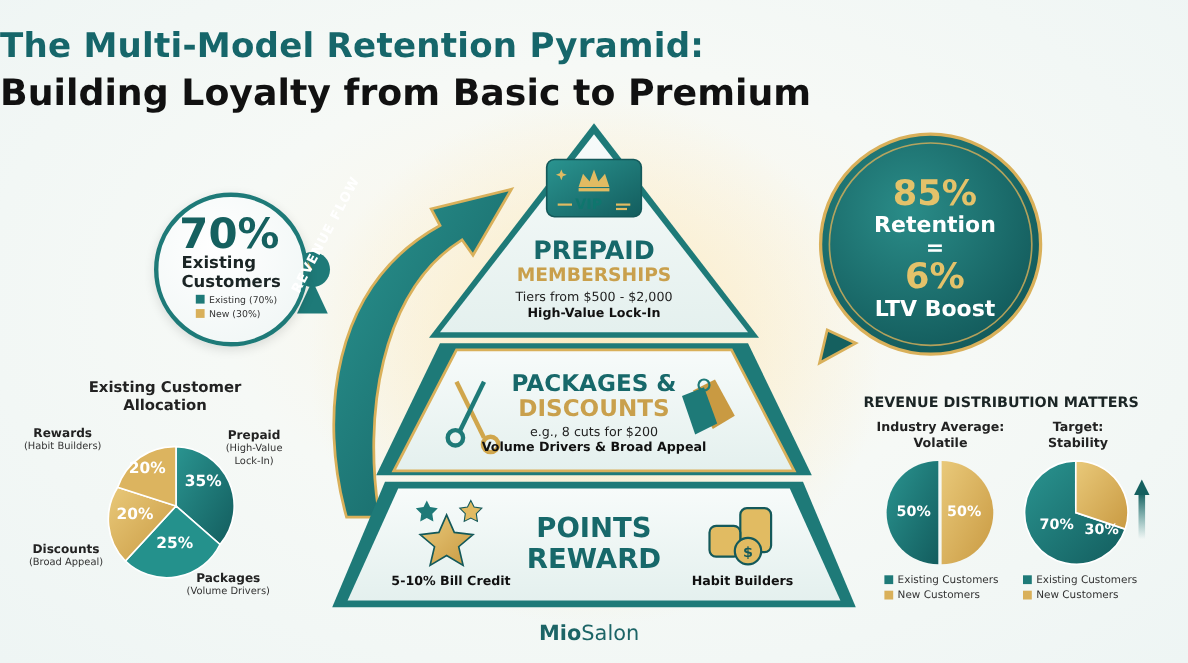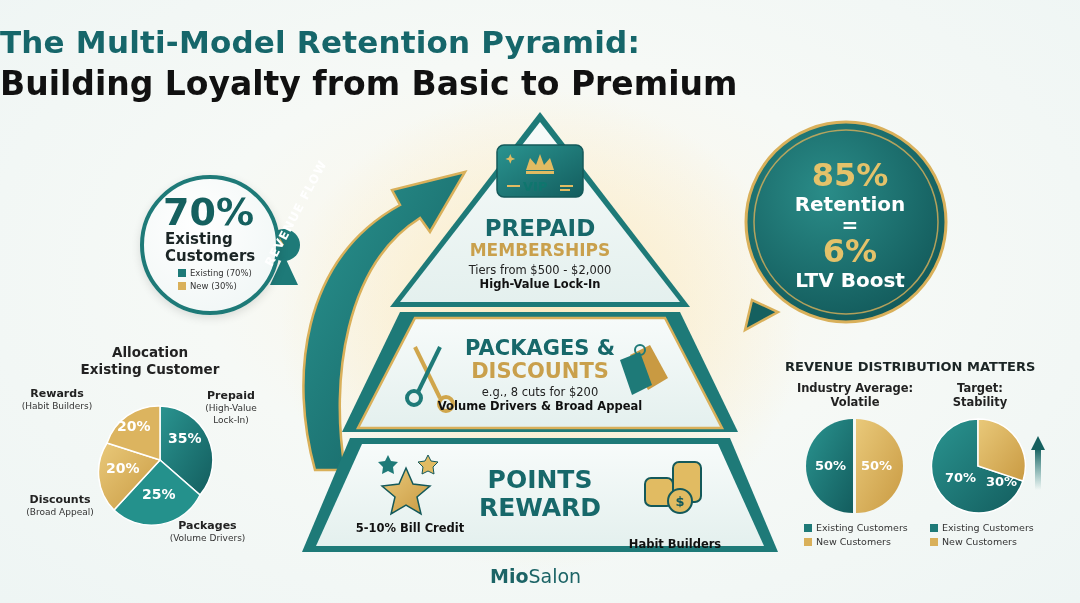--- a/index.html
+++ b/index.html
@@ -203,33 +203,33 @@
   <div class="t-gold" style="font-size:21px;line-height:23px;">DISCOUNTS</div>
   <div class="t-small" style="margin-top:2px;">e.g., 8 cuts for $200</div>
   <div class="t-smallb">Volume Drivers &amp; Broad Appeal</div>
 </div>
 
 <div class="abs tier-text" style="left:450px;top:466px;width:180px;">
   <div class="t-teal" style="font-size:25px;line-height:28px;">POINTS</div>
   <div class="t-teal" style="font-size:25px;line-height:28px;">REWARD</div>
 </div>
 <div class="abs t-smallb" style="left:355px;top:521px;width:110px;text-align:center;">5-10% Bill Credit</div>
-<div class="abs t-smallb" style="left:620px;top:521px;width:110px;text-align:center;margin-top:16px;">Habit Builders</div>
+<div class="abs t-smallb" style="left:620px;top:521px;width:110px;text-align:center;">Habit Builders</div>
 
 <div class="abs bubble-text">
   <div class="b-gold">85%</div>
   <div class="b-white">Retention</div>
   <div class="b-white" style="line-height:18px;">=</div>
   <div class="b-gold">6%</div>
   <div class="b-white">LTV Boost</div>
 </div>
 
 <div class="abs alloc-title">
+  <div>Existing Customer</div>
   <div>Allocation</div>
-  <div>Existing Customer</div>
 </div>
 <div class="abs pie-label" style="left:196px;top:390px;width:70px;">
   <span>Prepaid</span><span class="pie-sub">(High-Value Lock-In)</span>
 </div>
 <div class="abs pie-label" style="left:160px;top:520px;width:95px;">
   <span>Packages</span><span class="pie-sub">(Volume Drivers)</span>
 </div>
 <div class="abs pie-label" style="left:20px;top:494px;width:80px;">
   <span>Discounts</span><span class="pie-sub">(Broad Appeal)</span>
 </div>

